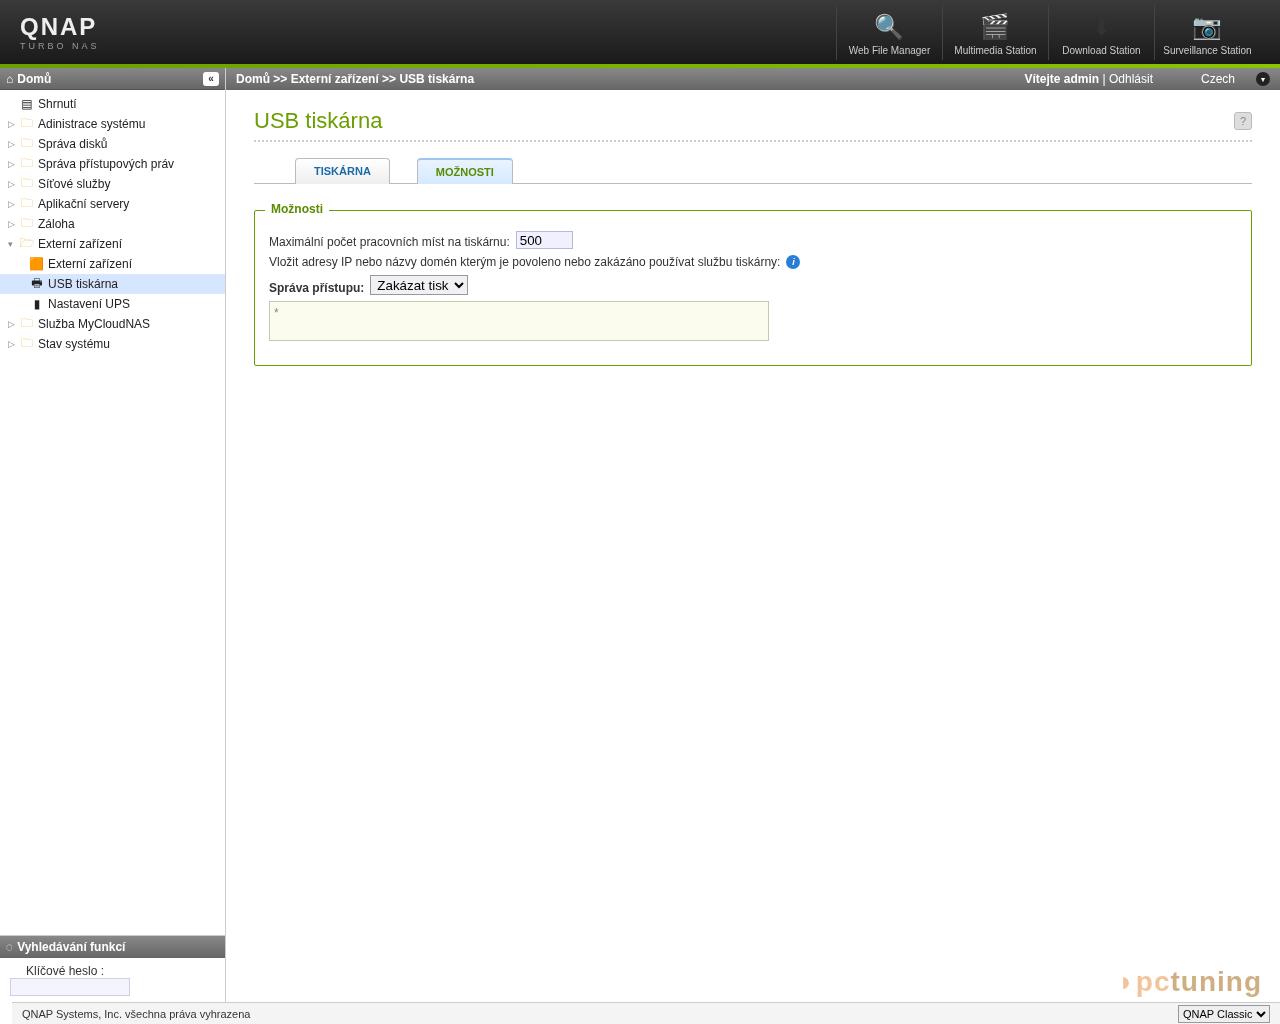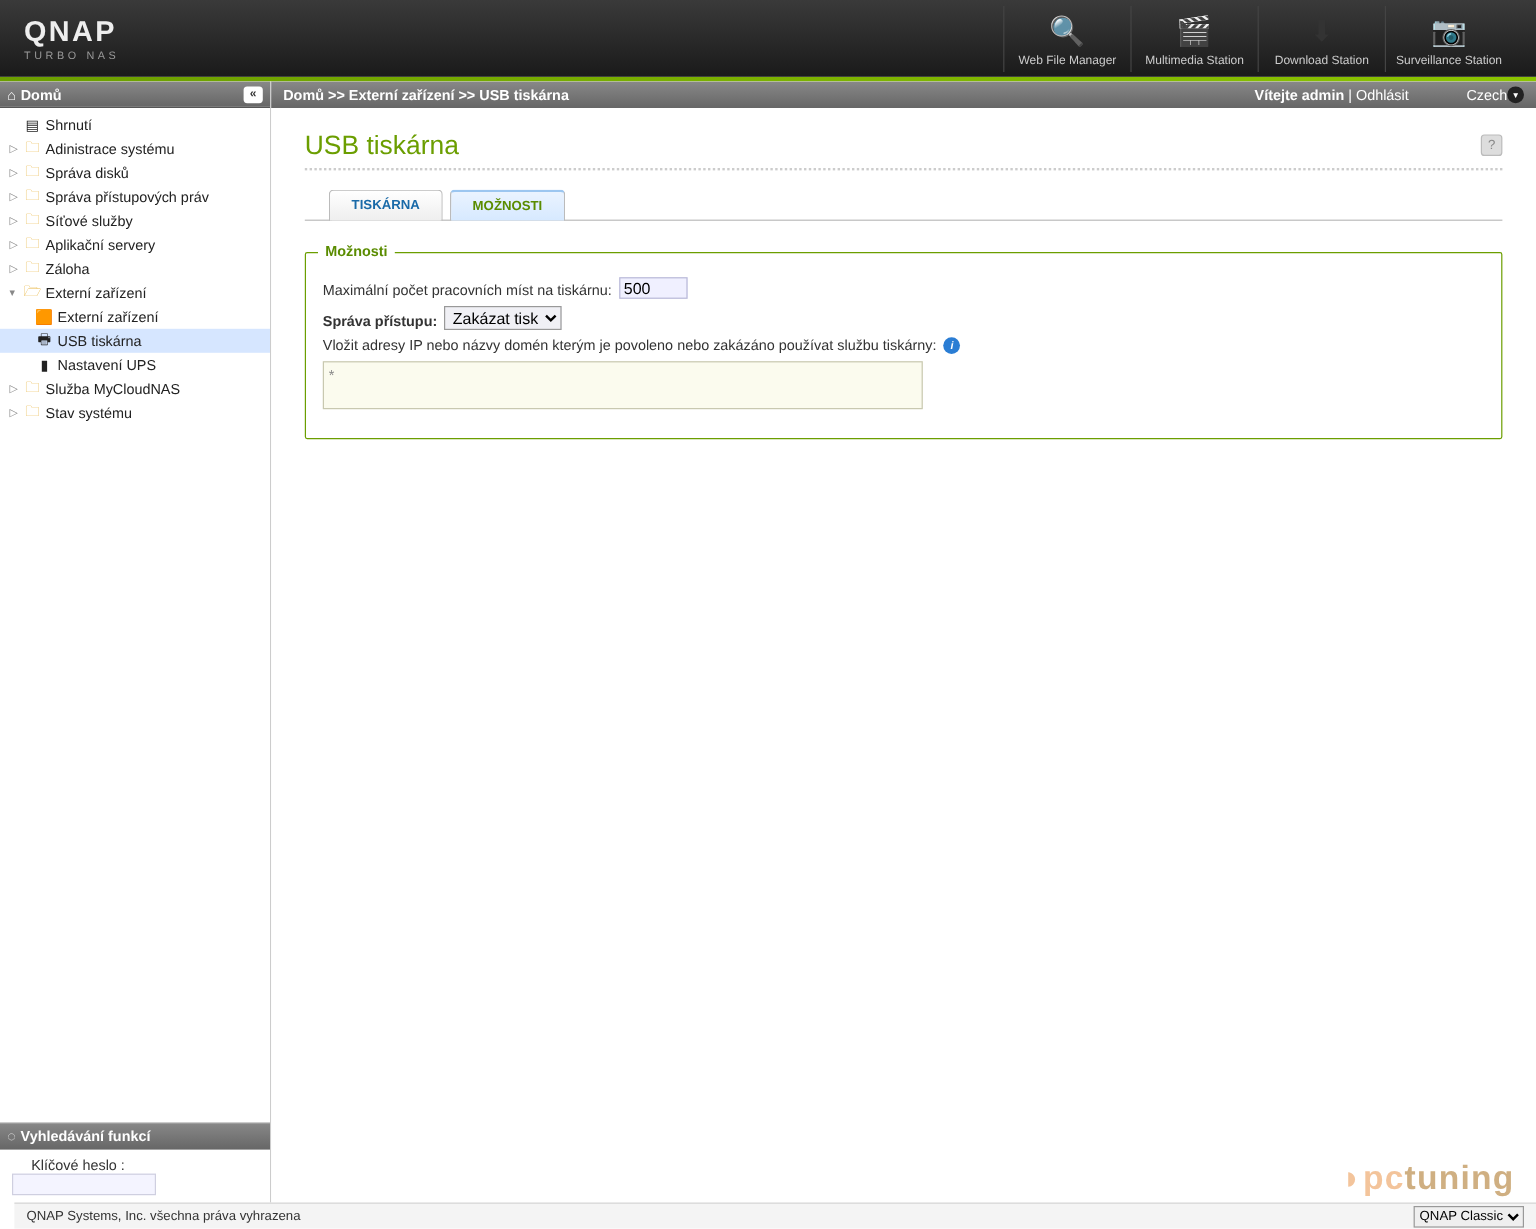--- a/index.html
+++ b/index.html
@@ -49,35 +49,36 @@
 .search-body input { border: 1px solid #cfcfe0; background: #f4f4ff; height: 18px; width: 120px; margin-left: 4px; padding: 0 3px; }
 
 
 .main { flex: 1; background: #fff; display: flex; flex-direction: column; }
 .breadcrumb {
   height: 22px; background: linear-gradient(to bottom, #888, #666); color: #fff;
   display: flex; align-items: center; padding: 0 10px; font-weight: bold; font-size: 12px;
 }
 .breadcrumb .right { margin-left: auto; display: flex; align-items: center; gap: 8px; font-weight: normal; }
 .breadcrumb .right b { font-weight: bold; }
-.lang-btn { display: flex; align-items: center; gap: 0; cursor: pointer; }
+.lang-btn { display: flex; align-items: center; gap: 21px; cursor: pointer; }
 .lang-btn .caret { background: #222; color: #fff; border-radius: 50%; width: 14px; height: 14px; display: inline-flex; align-items: center; justify-content: center; font-size: 8px; }
 
 .content { padding: 18px 28px; flex: 1; overflow: auto; }
 .page-title { color: #6b9e00; font-size: 22px; font-weight: normal; }
 .title-row { display: flex; align-items: center; }
 .title-row .help { margin-left: auto; width: 18px; height: 18px; background: #ddd; border: 1px solid #bbb; border-radius: 3px; text-align: center; line-height: 16px; color: #888; cursor: pointer; font-size: 11px; }
 .dotted { border-bottom: 2px dotted #ccc; margin: 6px 0 16px; }
 
 .tabs { display: flex; gap: 6px; margin-left: 20px; }
 .tab {
   padding: 6px 18px; border: 1px solid #bbb; border-bottom: none;
   background: linear-gradient(to bottom, #fff, #eee);
   border-radius: 4px 4px 0 0; cursor: pointer; font-weight: bold; font-size: 11px;
   color: #1a6aa8;
+  margin-left: 21px;
 }
 .tab.active {
   background: linear-gradient(to bottom, #eaf3ff, #d6e9ff);
   color: #5a8c00; border-top: 2px solid #9cc6f0;
 }
 .tab-underline { border-bottom: 1px solid #bbb; margin-top: -1px; }
 
 .fieldset { border: 1px solid #6b9e00; border-radius: 2px; padding: 14px 14px 18px; margin-top: 26px; position: relative; }
 .fieldset .legend { position: absolute; top: -9px; left: 10px; background: #fff; padding: 0 6px; color: #5a8c00; font-weight: bold; font-size: 12px; }
 .field-row { margin: 6px 0; display: flex; align-items: flex-end; gap: 6px; }
@@ -248,29 +249,29 @@
 
       <div class="fieldset">
         <span class="legend">Možnosti</span>
 
         <div class="field-row">
           <span>Maximální počet pracovních míst na tiskárnu:</span>
           <input type="text" class="small" value="500" style="">
         </div>
 
         <div class="field-row">
+          <span>Vložit adresy IP nebo názvy domén kterým je povoleno nebo zakázáno používat službu tiskárny:</span>
+          <span class="info-ic">i</span>
+        </div>
+
+        <div class="field-row">
           <b>Správa přístupu:</b>
           <select>
             <option>Zakázat tisk</option>
           </select>
-        </div>
-
-        <div class="field-row">
-          <span>Vložit adresy IP nebo názvy domén kterým je povoleno nebo zakázáno používat službu tiskárny:</span>
-          <span class="info-ic">i</span>
         </div>
 
         <div class="field-row">
           <textarea class="ip-area" style="">*</textarea>
         </div>
       </div>
 
     </div>
   </div>
 </div>

